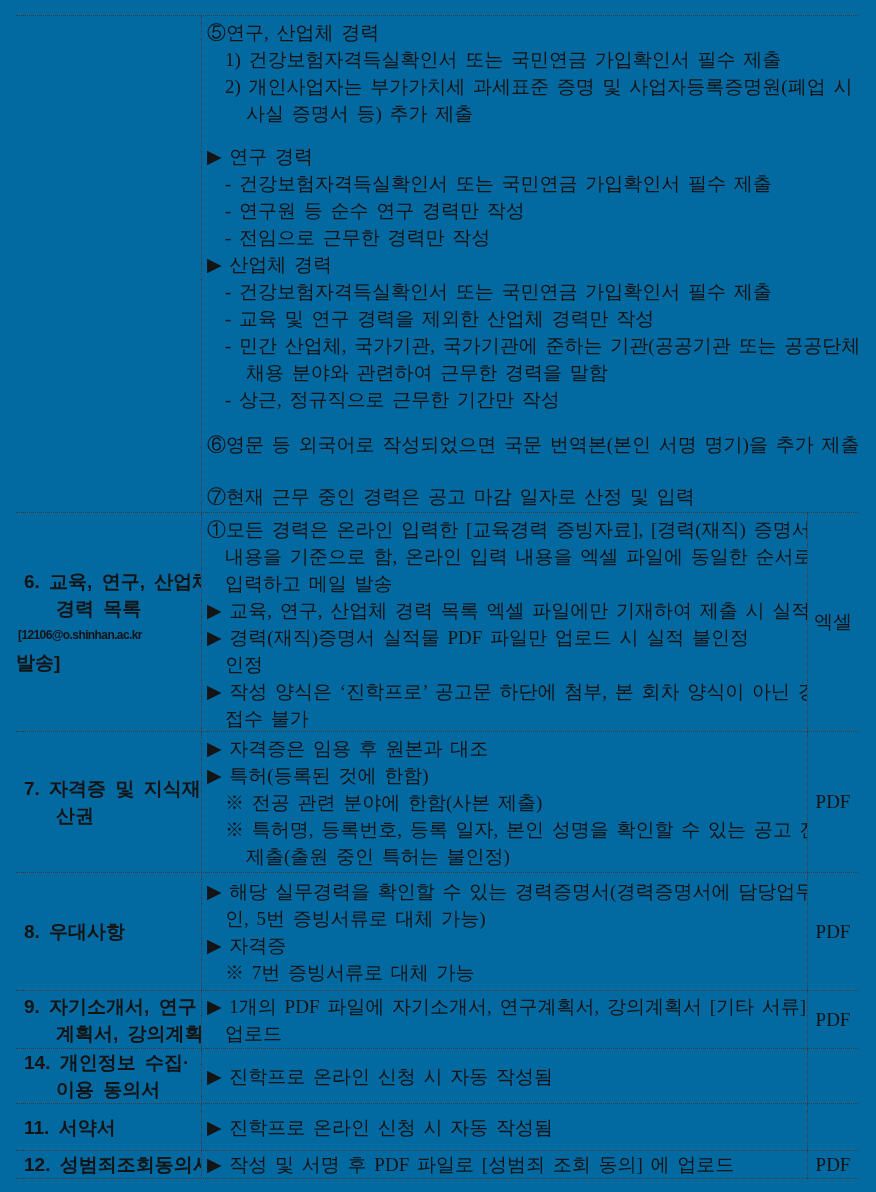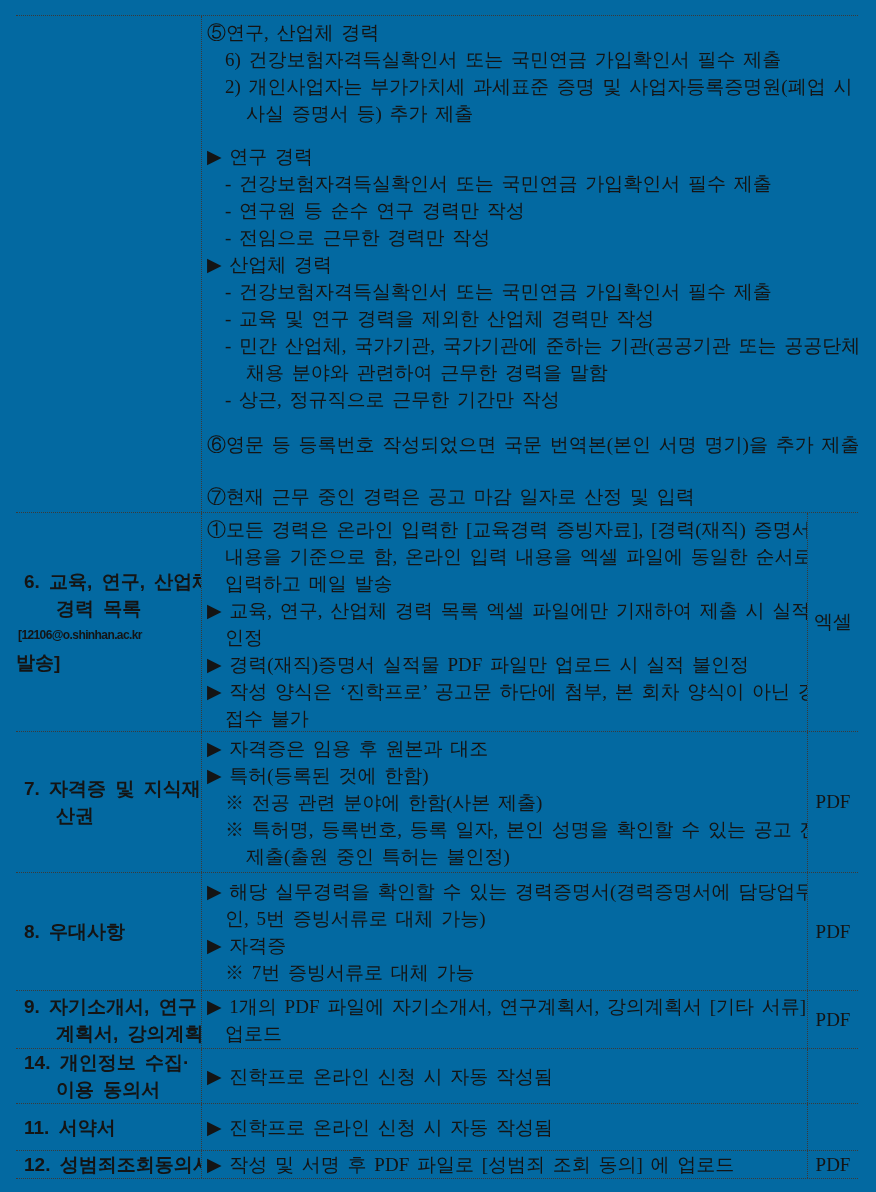--- a/index.html
+++ b/index.html
@@ -60,55 +60,55 @@
 </head>
 <body>
 
 <div class="page">
   <div class="doc-table">
 
     <div class="t-row no-format" style="height: 497px;">
       <div class="cell cell-label"></div>
       <div class="cell cell-content">
           <div class="cline ind0">⑤연구, 산업체 경력</div>
-          <div class="cline ind1">6) 건강보험자격득실확인서 또는 국민연금 가입확인서 필수 제출</div>
+          <div class="cline ind1">1) 건강보험자격득실확인서 또는 국민연금 가입확인서 필수 제출</div>
           <div class="cline ind1">2) 개인사업자는 부가가치세 과세표준 증명 및 사업자등록증명원(폐업 시 폐업</div>
           <div class="cline ind2">사실 증명서 등) 추가 제출</div>
           <div class="gap" style="height: 16px;"></div>
           <div class="cline ind0">▶ 연구 경력</div>
           <div class="cline ind1">- 건강보험자격득실확인서 또는 국민연금 가입확인서 필수 제출</div>
           <div class="cline ind1">- 연구원 등 순수 연구 경력만 작성</div>
           <div class="cline ind1">- 전임으로 근무한 경력만 작성</div>
           <div class="cline ind0">▶ 산업체 경력</div>
           <div class="cline ind1">- 건강보험자격득실확인서 또는 국민연금 가입확인서 필수 제출</div>
           <div class="cline ind1">- 교육 및 연구 경력을 제외한 산업체 경력만 작성</div>
           <div class="cline ind1">- 민간 산업체, 국가기관, 국가기관에 준하는 기관(공공기관 또는 공공단체)에서</div>
           <div class="cline ind2">채용 분야와 관련하여 근무한 경력을 말함</div>
           <div class="cline ind1">- 상근, 정규직으로 근무한 기간만 작성</div>
           <div class="gap" style="height: 18px;"></div>
-          <div class="cline ind0">⑥영문 등 등록번호 작성되었으면 국문 번역본(본인 서명 명기)을 추가 제출</div>
+          <div class="cline ind0">⑥영문 등 외국어로 작성되었으면 국문 번역본(본인 서명 명기)을 추가 제출</div>
           <div class="gap" style="height: 25px;"></div>
           <div class="cline ind0">⑦현재 근무 중인 경력은 공고 마감 일자로 산정 및 입력</div>
         </div>
     </div>
 
     <div class="t-row" style="height: 219px;">
       <div class="cell cell-label">
           <div class="label-line">6. 교육, 연구, 산업체</div>
           <div class="label-line indent">경력 목록</div>
           <div class="label-line email">[12106@o.shinhan.ac.kr</div>
           <div class="label-line center">발송]</div>
         </div>
       <div class="cell cell-content with-format">
           <div class="cline ind0">①모든 경력은 온라인 입력한 [교육경력 증빙자료], [경력(재직) 증명서]</div>
           <div class="cline ind1">내용을 기준으로 함, 온라인 입력 내용을 엑셀 파일에 동일한 순서로</div>
           <div class="cline ind1">입력하고 메일 발송</div>
           <div class="cline ind0">▶ 교육, 연구, 산업체 경력 목록 엑셀 파일에만 기재하여 제출 시 실적 불</div>
+          <div class="cline ind0">▶ 경력(재직)증명서 실적물 PDF 파일만 업로드 시 실적 불인정</div>
           <div class="cline ind1">인정</div>
-          <div class="cline ind0">▶ 경력(재직)증명서 실적물 PDF 파일만 업로드 시 실적 불인정</div>
           <div class="cline ind0">▶ 작성 양식은 ‘진학프로’ 공고문 하단에 첨부, 본 회차 양식이 아닌 경우</div>
           <div class="cline ind1">접수 불가</div>
         </div>
       <div class="cell cell-format">엑셀</div>
     </div>
 
     <div class="t-row" style="height: 141px;">
       <div class="cell cell-label">
           <div class="label-line">7. 자격증 및 지식재</div>
           <div class="label-line indent">산권</div>

